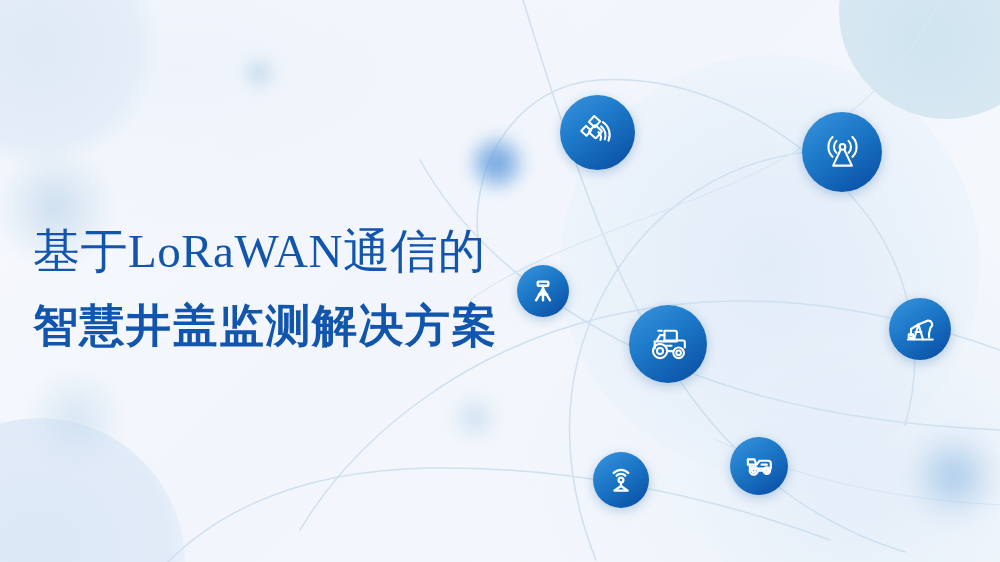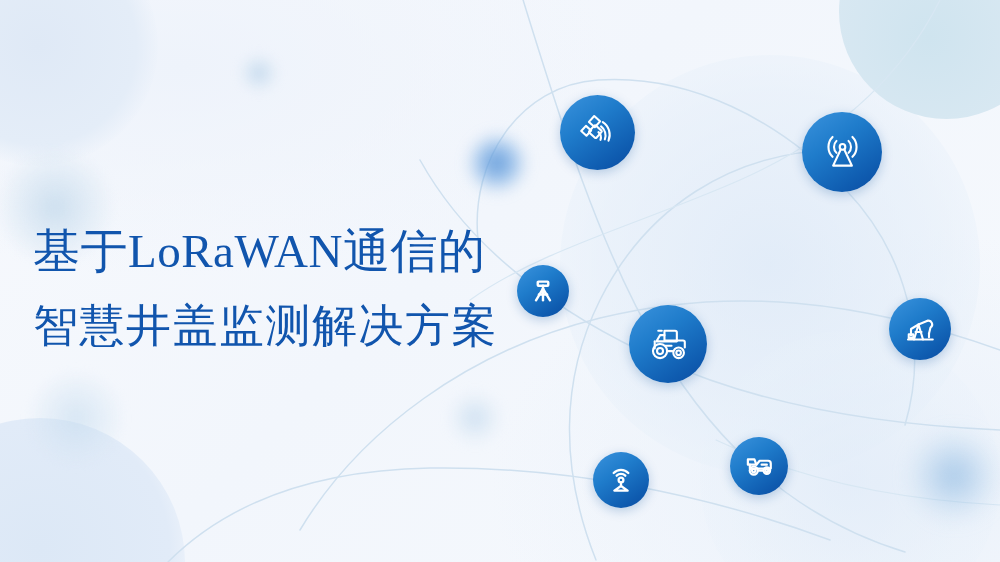--- a/index.html
+++ b/index.html
@@ -130,21 +130,21 @@
   }
   .title-line-1 {
     font-family: "Liberation Serif", "DejaVu Serif", serif;
     font-size: 47px;
     letter-spacing: 0.5px;
     margin-bottom: 28px;
   }
   .title-line-2 {
     font-family: "Liberation Sans", "DejaVu Sans", sans-serif;
     font-size: 45px;
-    font-weight: 400;
+    font-weight: 700;
     letter-spacing: 1.5px;
   }
 </style>
 </head>
 <body>
 
 <div id="slide">
 
   <div class="bg-base"></div>
 

